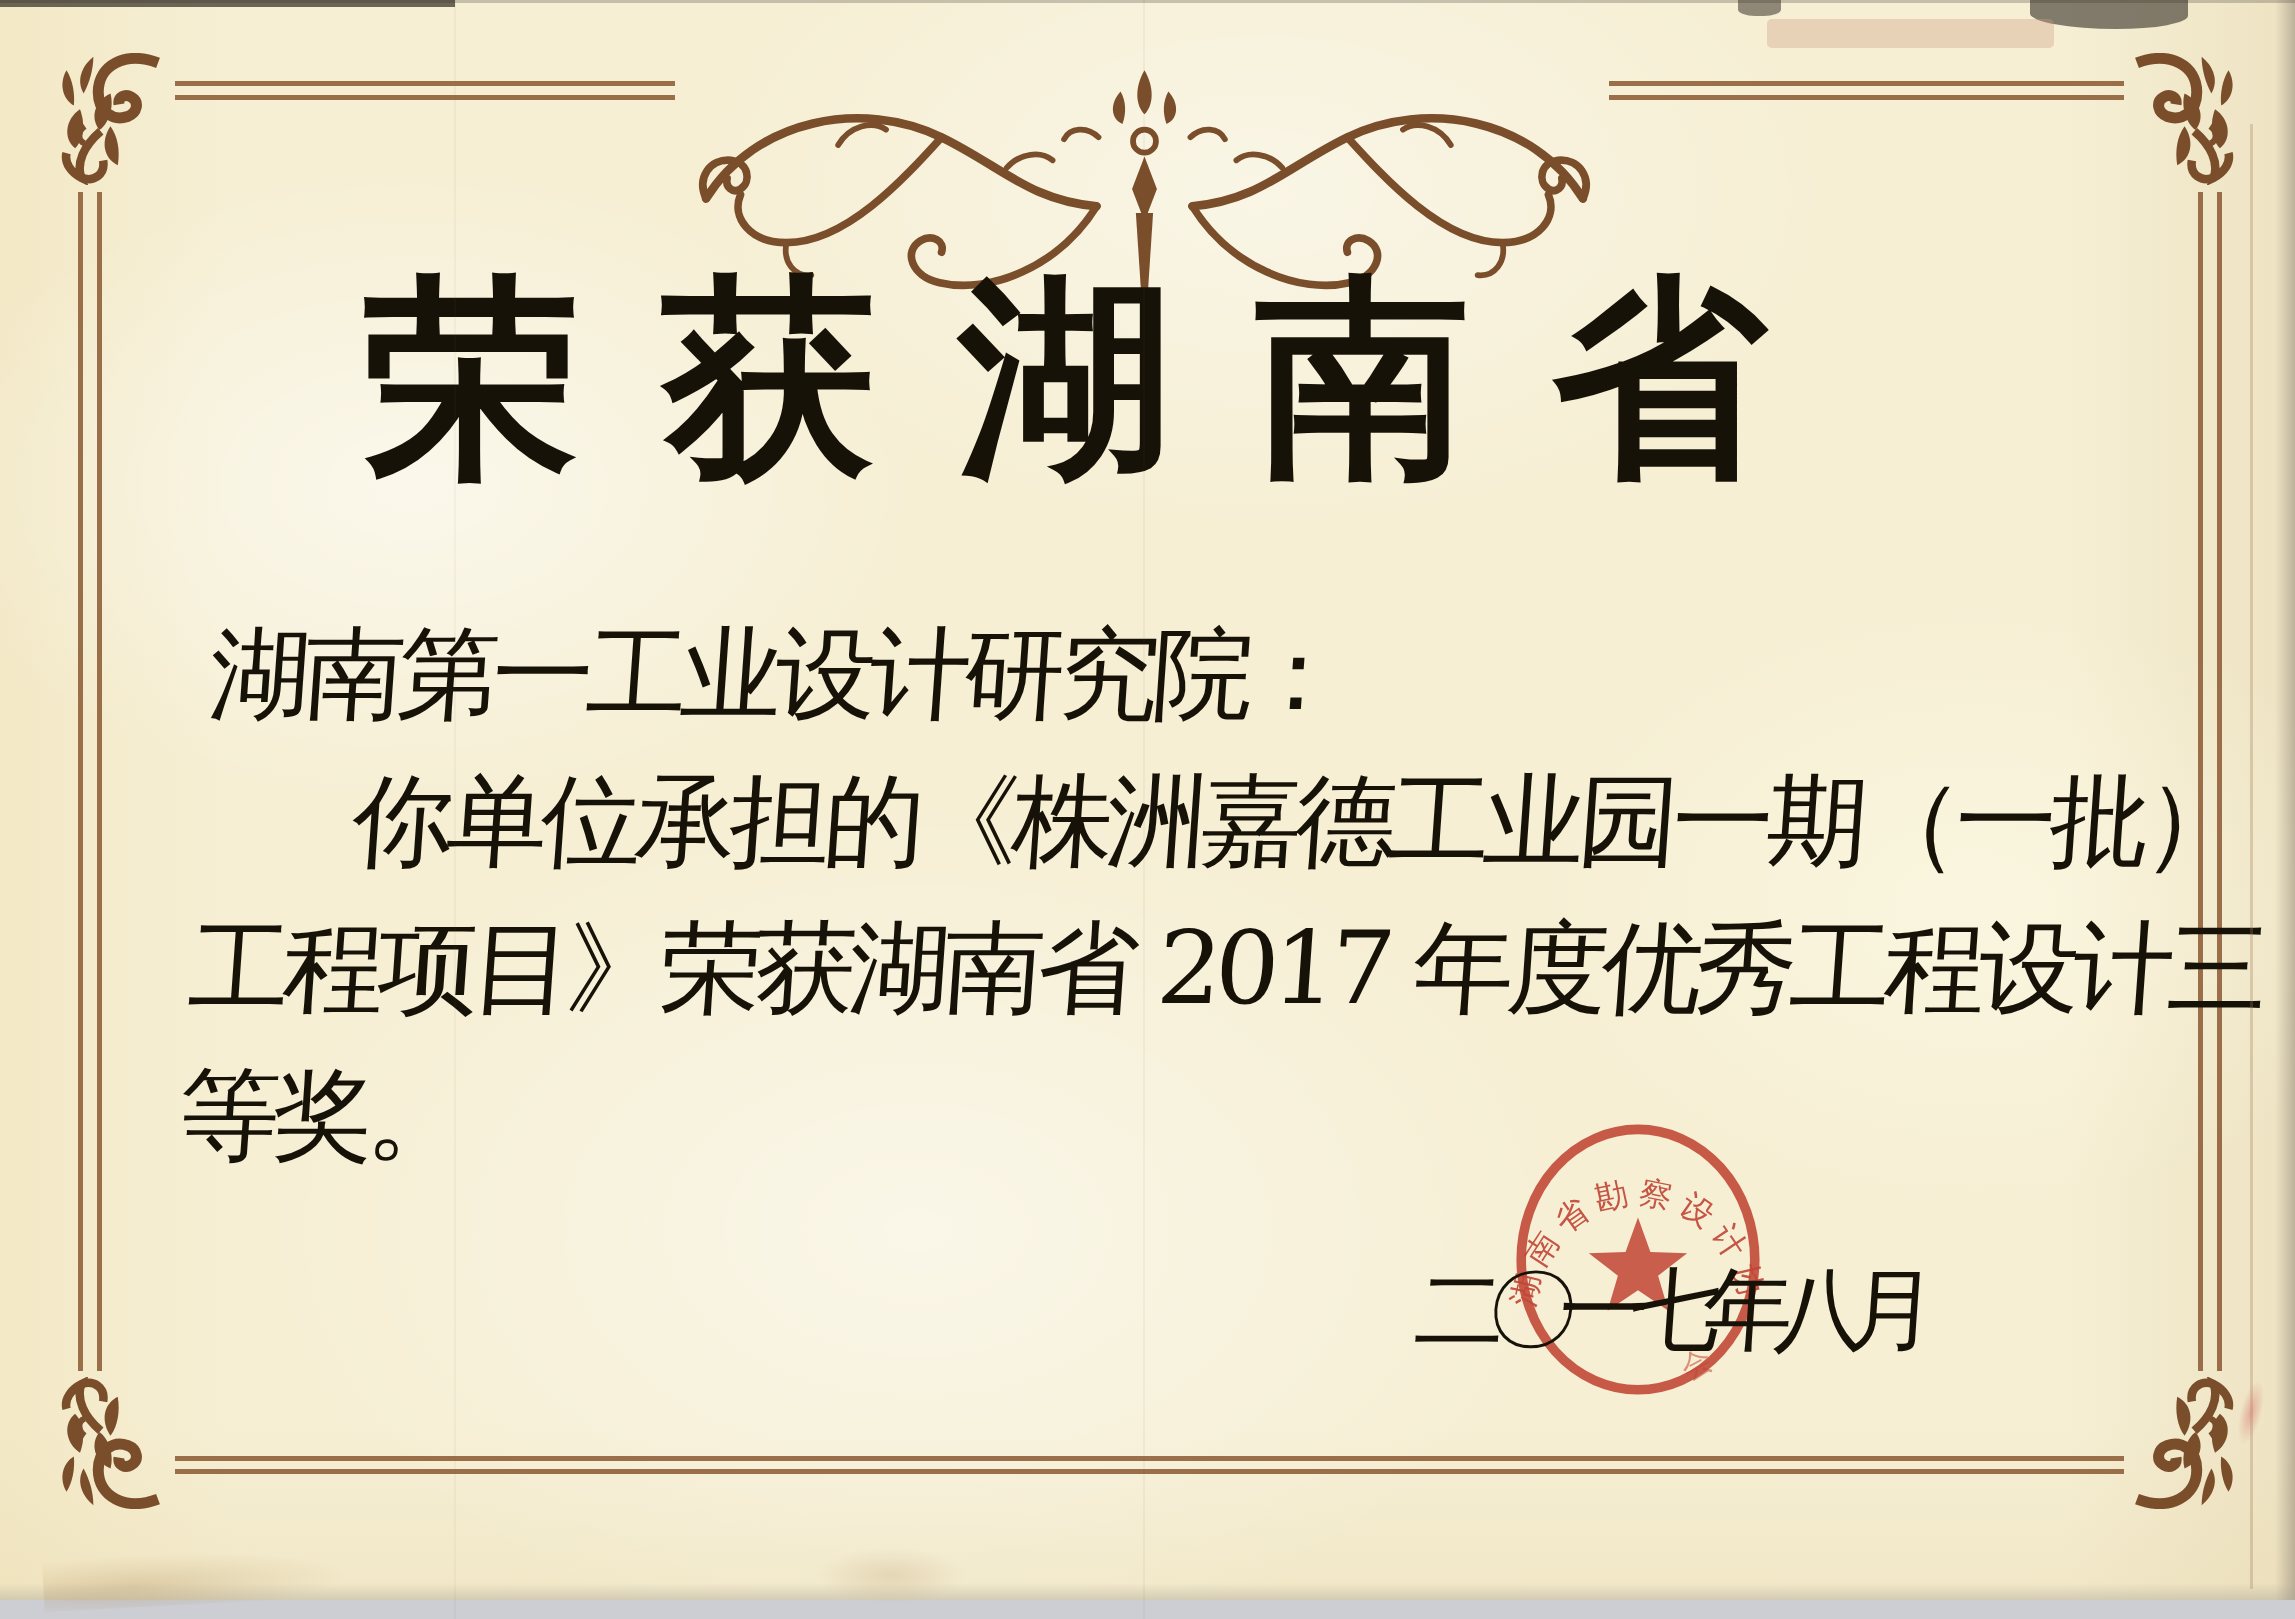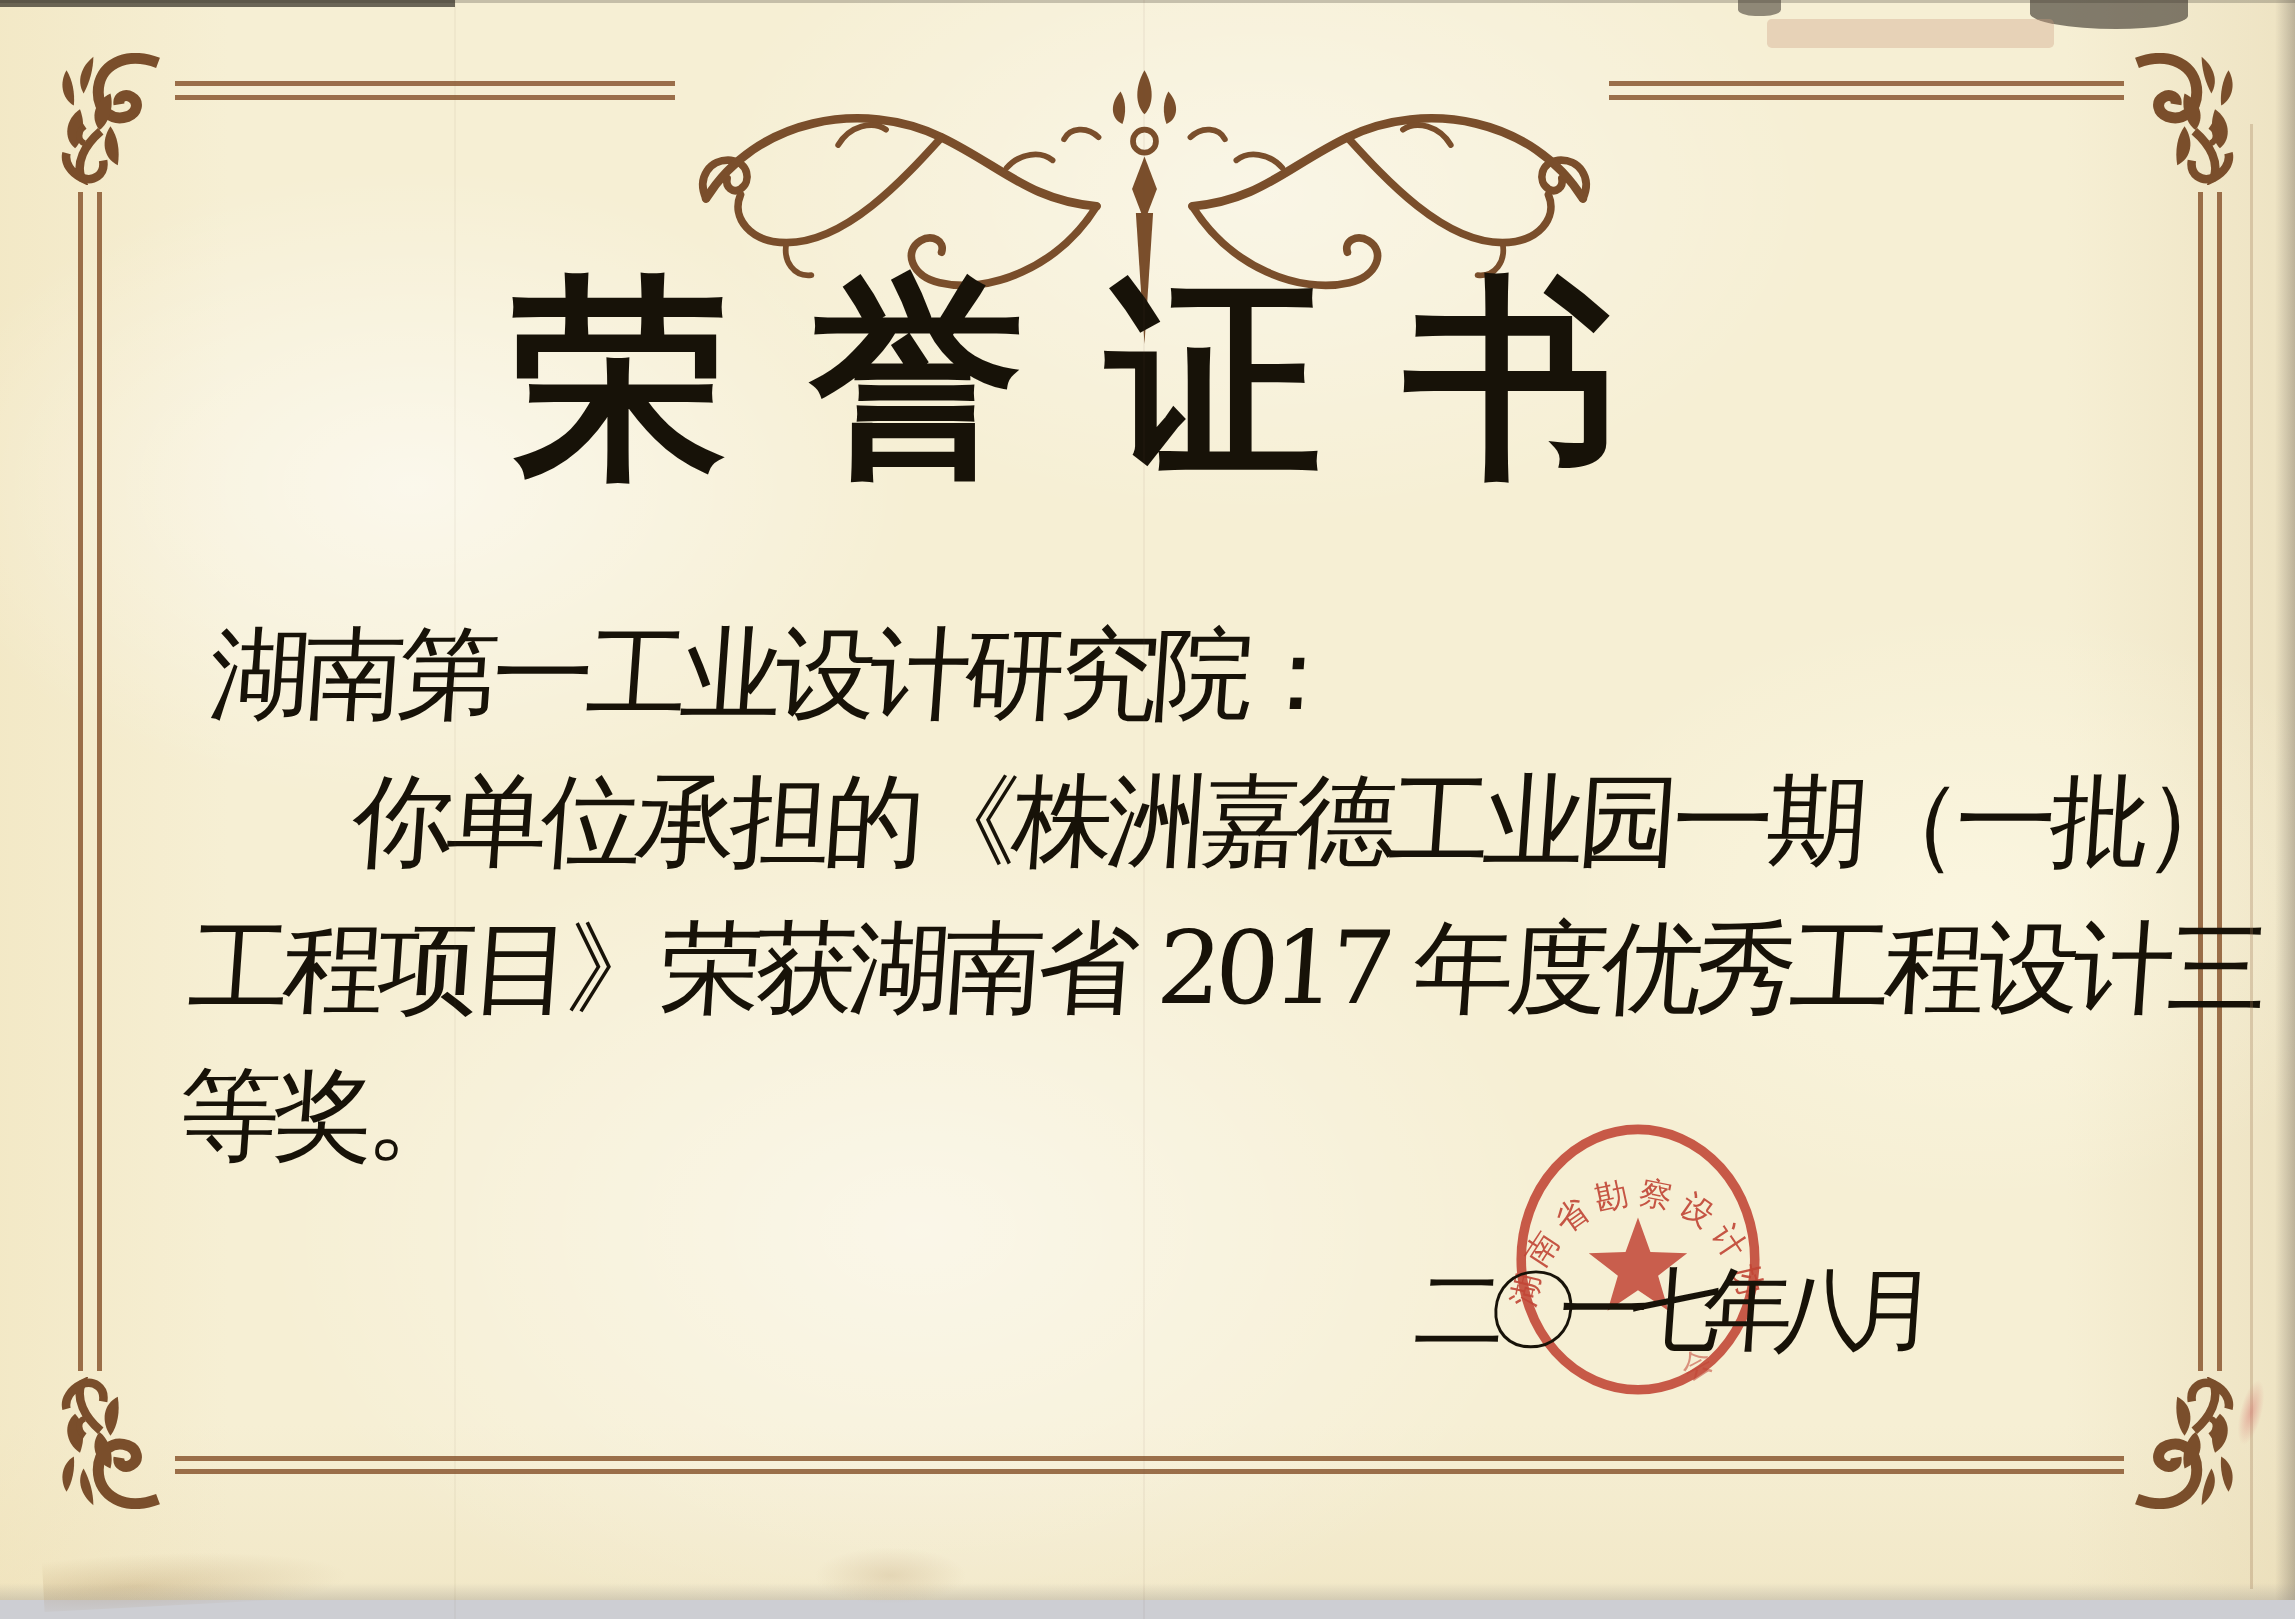--- a/index.html
+++ b/index.html
@@ -147,21 +147,21 @@
       <ellipse class="redl" cx="70" cy="75" rx="61" ry="68" stroke-width="5" opacity=".88"></ellipse>
       <polygon class="red" opacity=".85" points="70,53 76.5,71.1 95.7,71.7 80.5,83.4 85.9,101.8 70,91 54.1,101.8 59.5,83.4 44.3,71.7 63.5,71.1"></polygon>
       <path id="sealArc" fill="none" d="M 16,104 A 54,58 0 1 1 124,104"></path>
       <text class="red" font-size="17" letter-spacing="4" opacity=".9" font-family="DejaVu Sans, Liberation Sans, sans-serif">
         <textPath href="#sealArc" startOffset="2%">湖南省勘察设计协</textPath>
       </text>
       <text class="red" x="96" y="138" font-size="16" opacity=".55" transform="rotate(-28 96 138)" font-family="DejaVu Sans, Liberation Sans, sans-serif">会</text>
     </svg>
   </div>
 
-  <div class="title">荣誉证书</div>
+  <div class="title">荣获湖南省</div>
 
   <div class="body-block">
     <div class="body-line">湖南第一工业设计研究院：</div>
     <div class="body-line indent">你单位承担的《株洲嘉德工业园一期（一批）</div>
     <div class="body-line">工程项目》荣获湖南省 2017 年度优秀工程设计三</div>
     <div class="body-line">等奖。</div>
   </div>
 
   <div class="date-line">二〇一七年八月</div>
 

